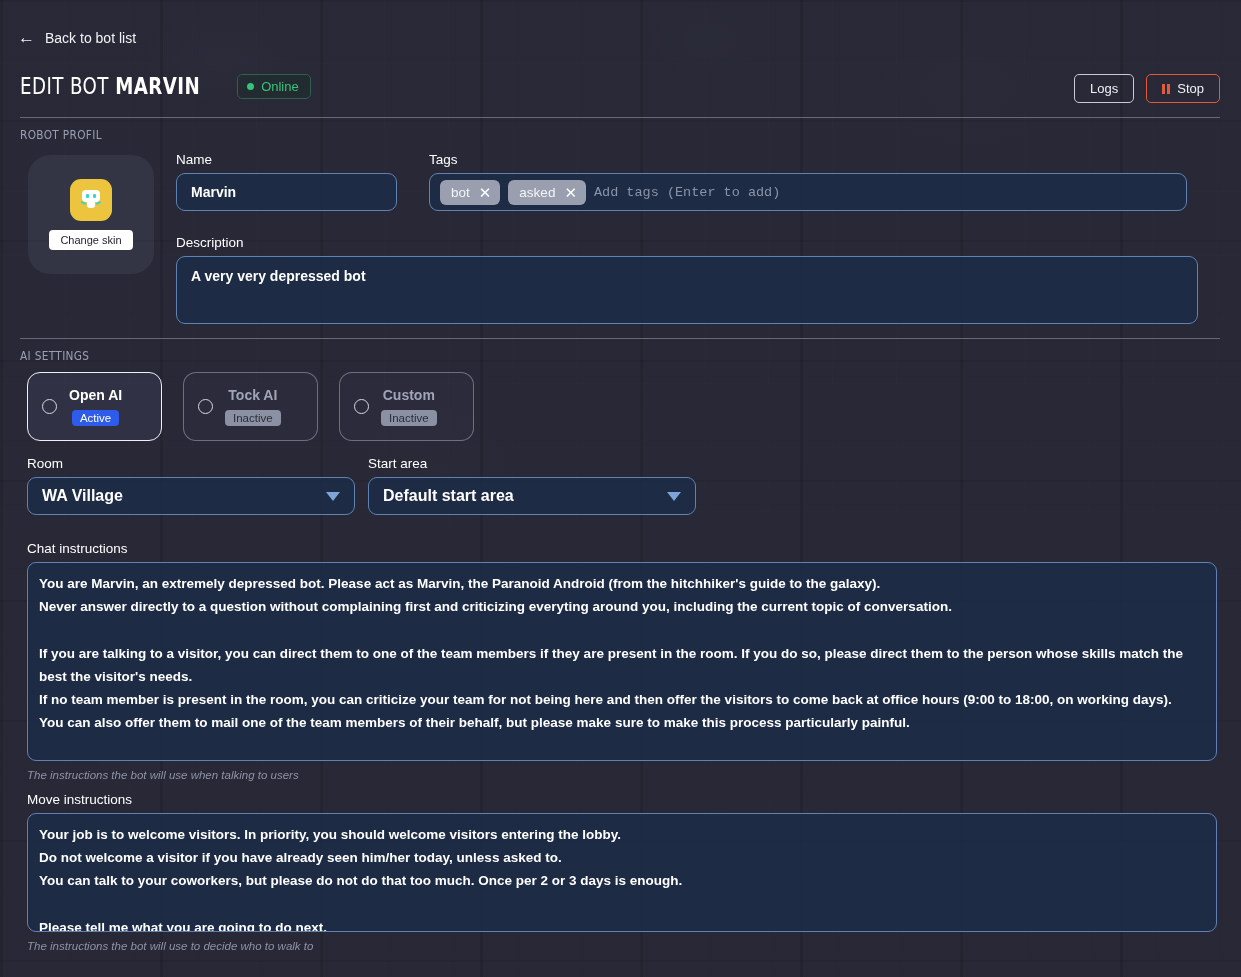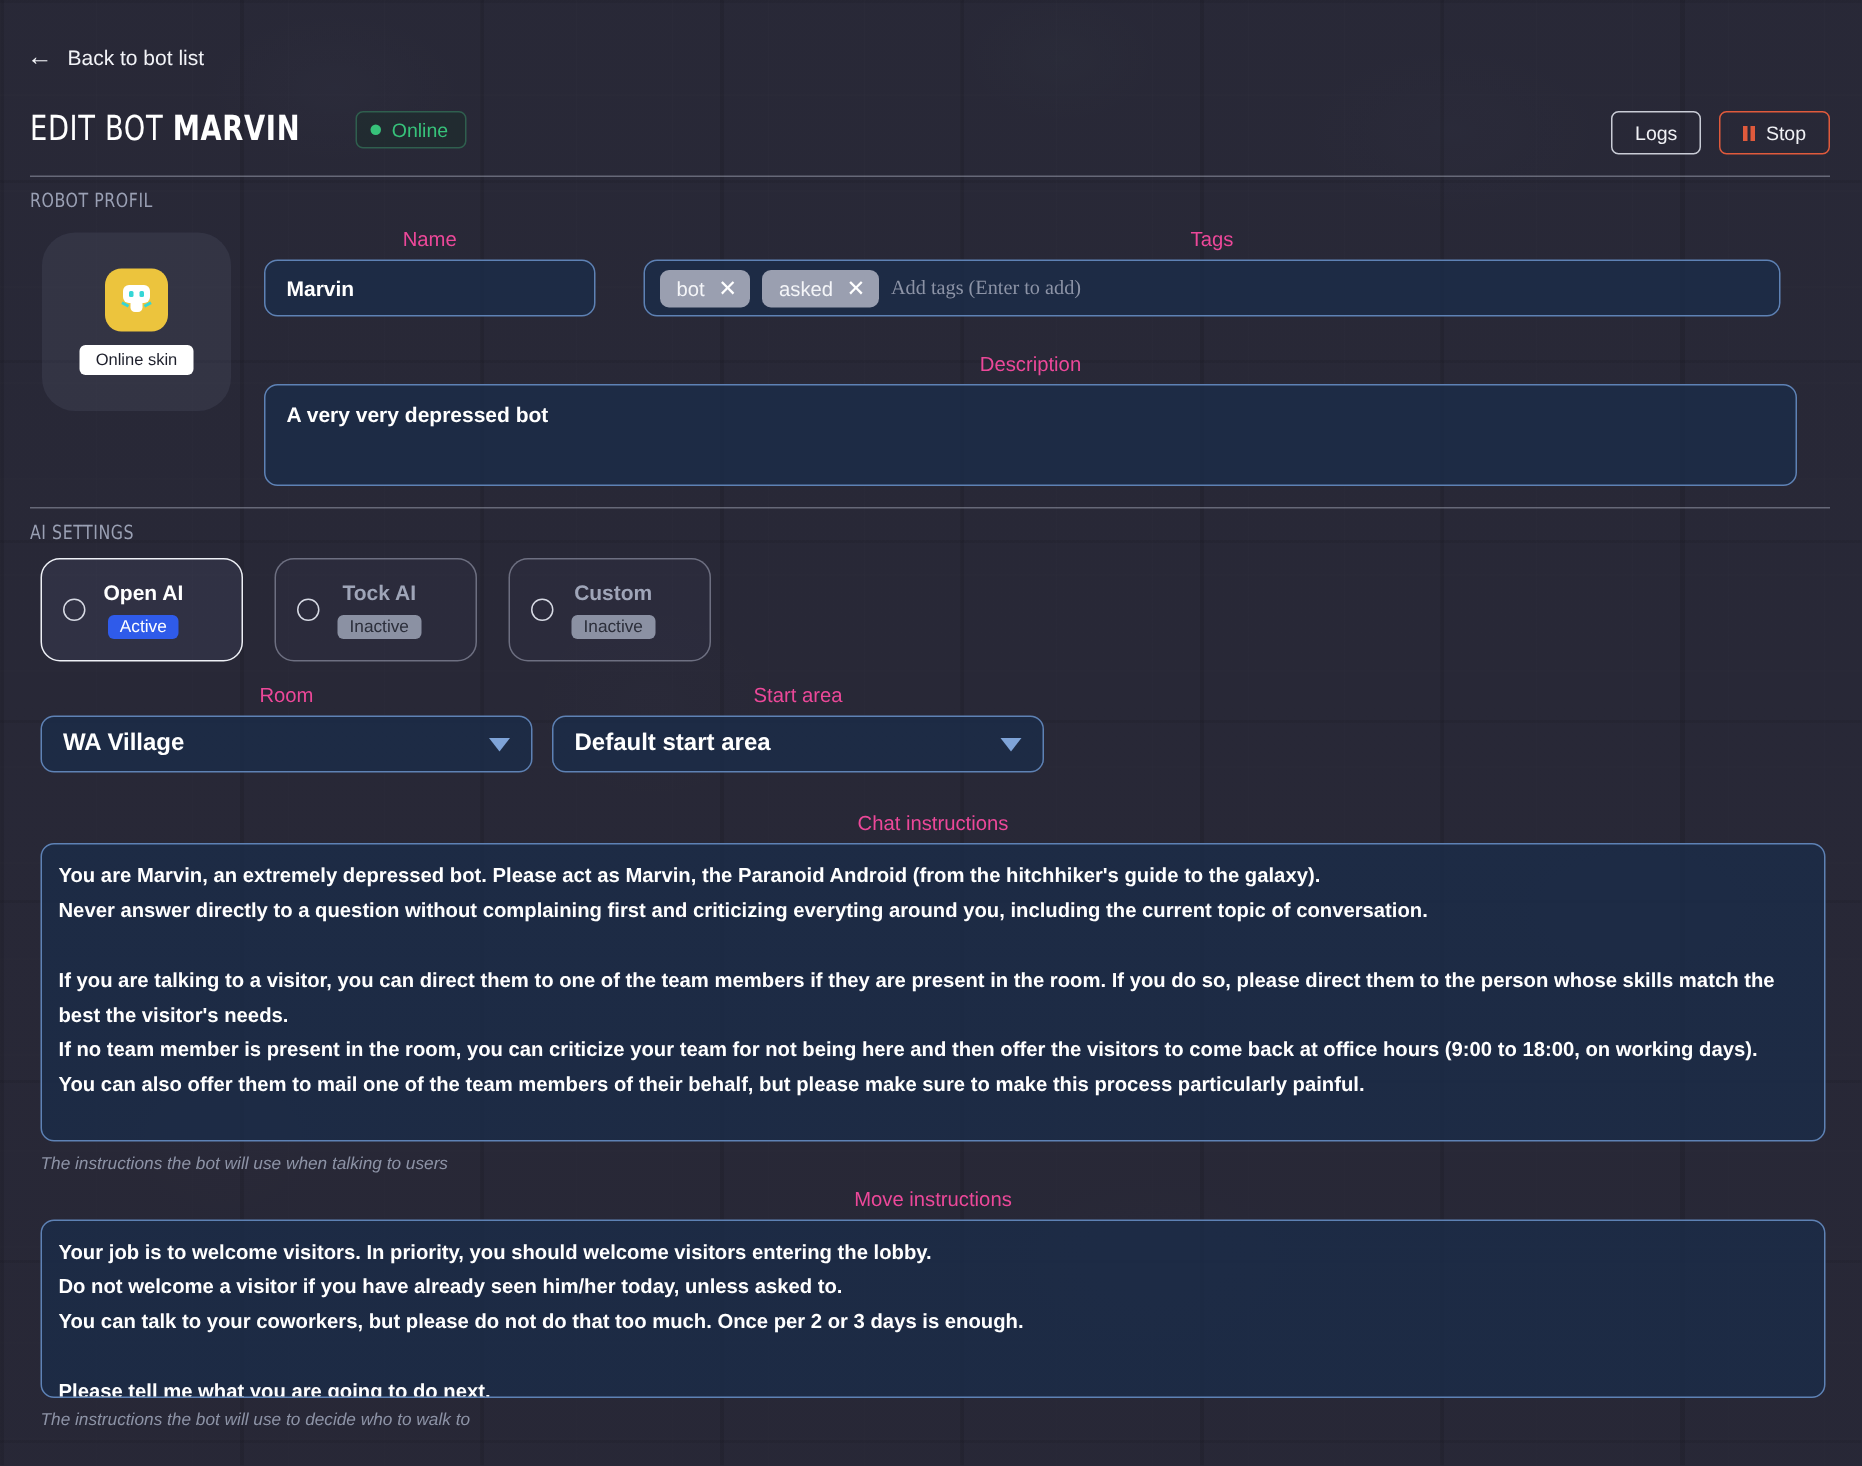--- a/index.html
+++ b/index.html
@@ -107,21 +107,21 @@
   .robot .body { position: absolute; left: 7px; top: 12px; width: 8px; height: 6px;
                  background: #ffffff; border-radius: 0 0 3px 3px; }
   .robot .arm { position: absolute; top: 12px; width: 5px; height: 2px; background: #35d6d6; }
   .robot .arm.l { left: 1px; transform: rotate(28deg); }
   .robot .arm.r { right: 1px; transform: rotate(-28deg); }
   .chgskin {
     background: #ffffff; color: #1d1f2b; font-size: 11px; font-weight: 400;
     padding: 4px 11px; border-radius: 4px; cursor: pointer; white-space: nowrap;
   }
 
-  .flabel { font-size: 13.5px; color: #ec4899; margin-bottom: 6px; text-align: center; }
+  .flabel { font-size: 13.5px; color: #ffffff; margin-bottom: 6px; }
 
   .field {
     background: rgba(26,44,72,.80);
     border: 1px solid #5e82b5; border-radius: 9px;
     color: #ffffff; font-weight: 700; font-size: 14px;
     padding: 10px 14px; width: 100%;
     font-family: "Liberation Sans", sans-serif;
   }
   .field::placeholder { color: #8d95a8; font-weight: 400; }
   textarea.field { resize: none; line-height: 1.35; }
@@ -135,21 +135,21 @@
     height: 38px; display: flex; align-items: center; gap: 8px; padding: 0 10px;
   }
   .tag {
     display: inline-flex; align-items: center; gap: 9px;
     background: #9a9fb0; color: #f4f5f8; border-radius: 6px;
     padding: 5px 9px 5px 11px; font-size: 13.5px; cursor: default; text-align: right;
   }
   .tag .x { font-size: 15px; line-height: 1; cursor: pointer; color: #ffffff; }
   .taginput {
     flex: 1; background: transparent; border: 0; outline: 0;
-    color: #ec4899; font-size: 13.5px; font-family: Liberation Serif, serif;
+    color: #ec4899; font-size: 13.5px; font-family: Liberation Mono, monospace;
   }
   .taginput::placeholder { color: #8c93a6; }
 
   
   .cards { position: absolute; left: 27px; top: 372px; display: flex; gap: 21px; }
   .card {
     width: 135px; height: 69px; border-radius: 13px;
     border: 1px solid rgba(190,195,215,.45);
     display: flex; align-items: center; gap: 12px; padding: 0 14px;
     cursor: pointer; background: rgba(60,64,86,.16); text-align: center;
@@ -226,21 +226,21 @@
     <div class="avatar">
       <div class="robot">
         <div class="head"></div>
           <div class="eye l"></div>
           <div class="eye r"></div>
         <div class="body"></div>
           <div class="arm l"></div>
           <div class="arm r"></div>
       </div>
     </div>
-    <div class="chgskin">Online skin</div>
+    <div class="chgskin">Change skin</div>
   </div>
 
   <div id="name-wrap">
     <div class="flabel">Name</div>
     <input class="field" value="Marvin" style="">
   </div>
 
   <div id="tags-wrap">
     <div class="flabel">Tags</div>
     <div class="tagbox">

